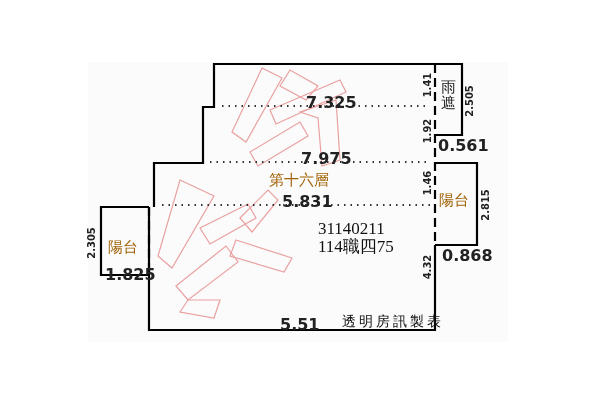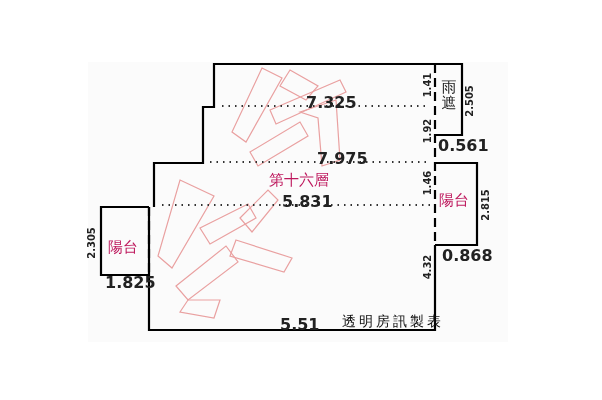--- a/index.html
+++ b/index.html
@@ -2,24 +2,24 @@
 <html><head>
 <meta charset="utf-8">
 <style>
   html, body { margin:0; padding:0; }
   body { width:602px; height:400px; background:#ffffff; position:relative; overflow:hidden;
          font-family:"DejaVu Sans", sans-serif; }
   .canvas { position:absolute; left:0; top:0; width:602px; height:400px; }
   .lbl { position:absolute; font-size:16px; color:#222; font-weight:bold; white-space:nowrap; line-height:1; }
   .vlbl { position:absolute; font-size:10px; color:#222; font-weight:bold; white-space:nowrap; line-height:1;
           transform:rotate(-90deg); transform-origin:center center; }
-  .room { position:absolute; font-size:15px; color:#be185d; white-space:nowrap; line-height:1;
+  .room { position:absolute; font-size:15px; color:#a16207; white-space:nowrap; line-height:1;
           font-family:"DejaVu Serif", serif; }
   .room-v { position:absolute; font-size:15px; color:#222; line-height:1.05; width:16px;
-            font-family:"DejaVu Serif", serif; text-align:center; }
+            font-family:"DejaVu Serif", serif; text-align:left; }
   .code { position:absolute; font-size:17px; color:#111; line-height:1.05; font-family:"Liberation Serif", serif; }
   .footer { position:absolute; font-size:14px; color:#111; letter-spacing:3px; font-family:Liberation Mono, monospace; white-space:nowrap; }
 </style>
 </head>
 <body>
 
 <div class="canvas">
   <svg width="602" height="400" style="position:absolute;left:0;top:0">
 
     <rect x="88" y="62" width="420" height="280" fill="#fbfbfb"></rect>
@@ -55,35 +55,39 @@
     </g>
 
     <g stroke="#333" stroke-width="2" stroke-dasharray="1.5,5" fill="none">
       <line x1="222" y1="106" x2="430" y2="106"></line>
       <line x1="210" y1="162" x2="430" y2="162"></line>
       <line x1="162" y1="205" x2="430" y2="205"></line>
     </g>
   </svg>
 
   <span class="lbl" style="left:306px;top:95px">7.325</span>
-  <span class="lbl" style="left:317px;top:151px">7.975</span>
+  <span class="lbl" style="left:301px;top:151px">7.975</span>
   <span class="lbl" style="left:282px;top:194px">5.831</span>
   <span class="lbl" style="left:280px;top:317px">5.51</span>
   <span class="lbl" style="left:438px;top:138px">0.561</span>
   <span class="lbl" style="left:442px;top:248px">0.868</span>
-  <span class="lbl" style="left:105px;top:275px">1.825</span>
+  <span class="lbl" style="left:105px;top:267px">1.825</span>
 
   <span class="vlbl" style="left:416px;top:80px">1.41</span>
   <span class="vlbl" style="left:416px;top:126px">1.92</span>
   <span class="vlbl" style="left:416px;top:178px">1.46</span>
   <span class="vlbl" style="left:416px;top:262px">4.32</span>
   <span class="vlbl" style="left:454px;top:96px">2.505</span>
   <span class="vlbl" style="left:470px;top:200px">2.815</span>
   <span class="vlbl" style="left:76px;top:238px">2.305</span>
 
   <span class="room" style="left:269px;top:173px">第十六層</span>
   <span class="room-v" style="left:441px;top:80px">雨遮</span>
   <span class="room" style="left:439px;top:193px">陽台</span>
   <span class="room" style="left:108px;top:240px">陽台</span>
 
+  <div class="code" style="left:318px;top:220px">
+    <div>31140211</div>
+    <div>114職四75</div>
+  </div>
 
   <span class="footer" style="left:342px;top:313px">透明房訊製表</span>
 </div>
 
 </body></html>

